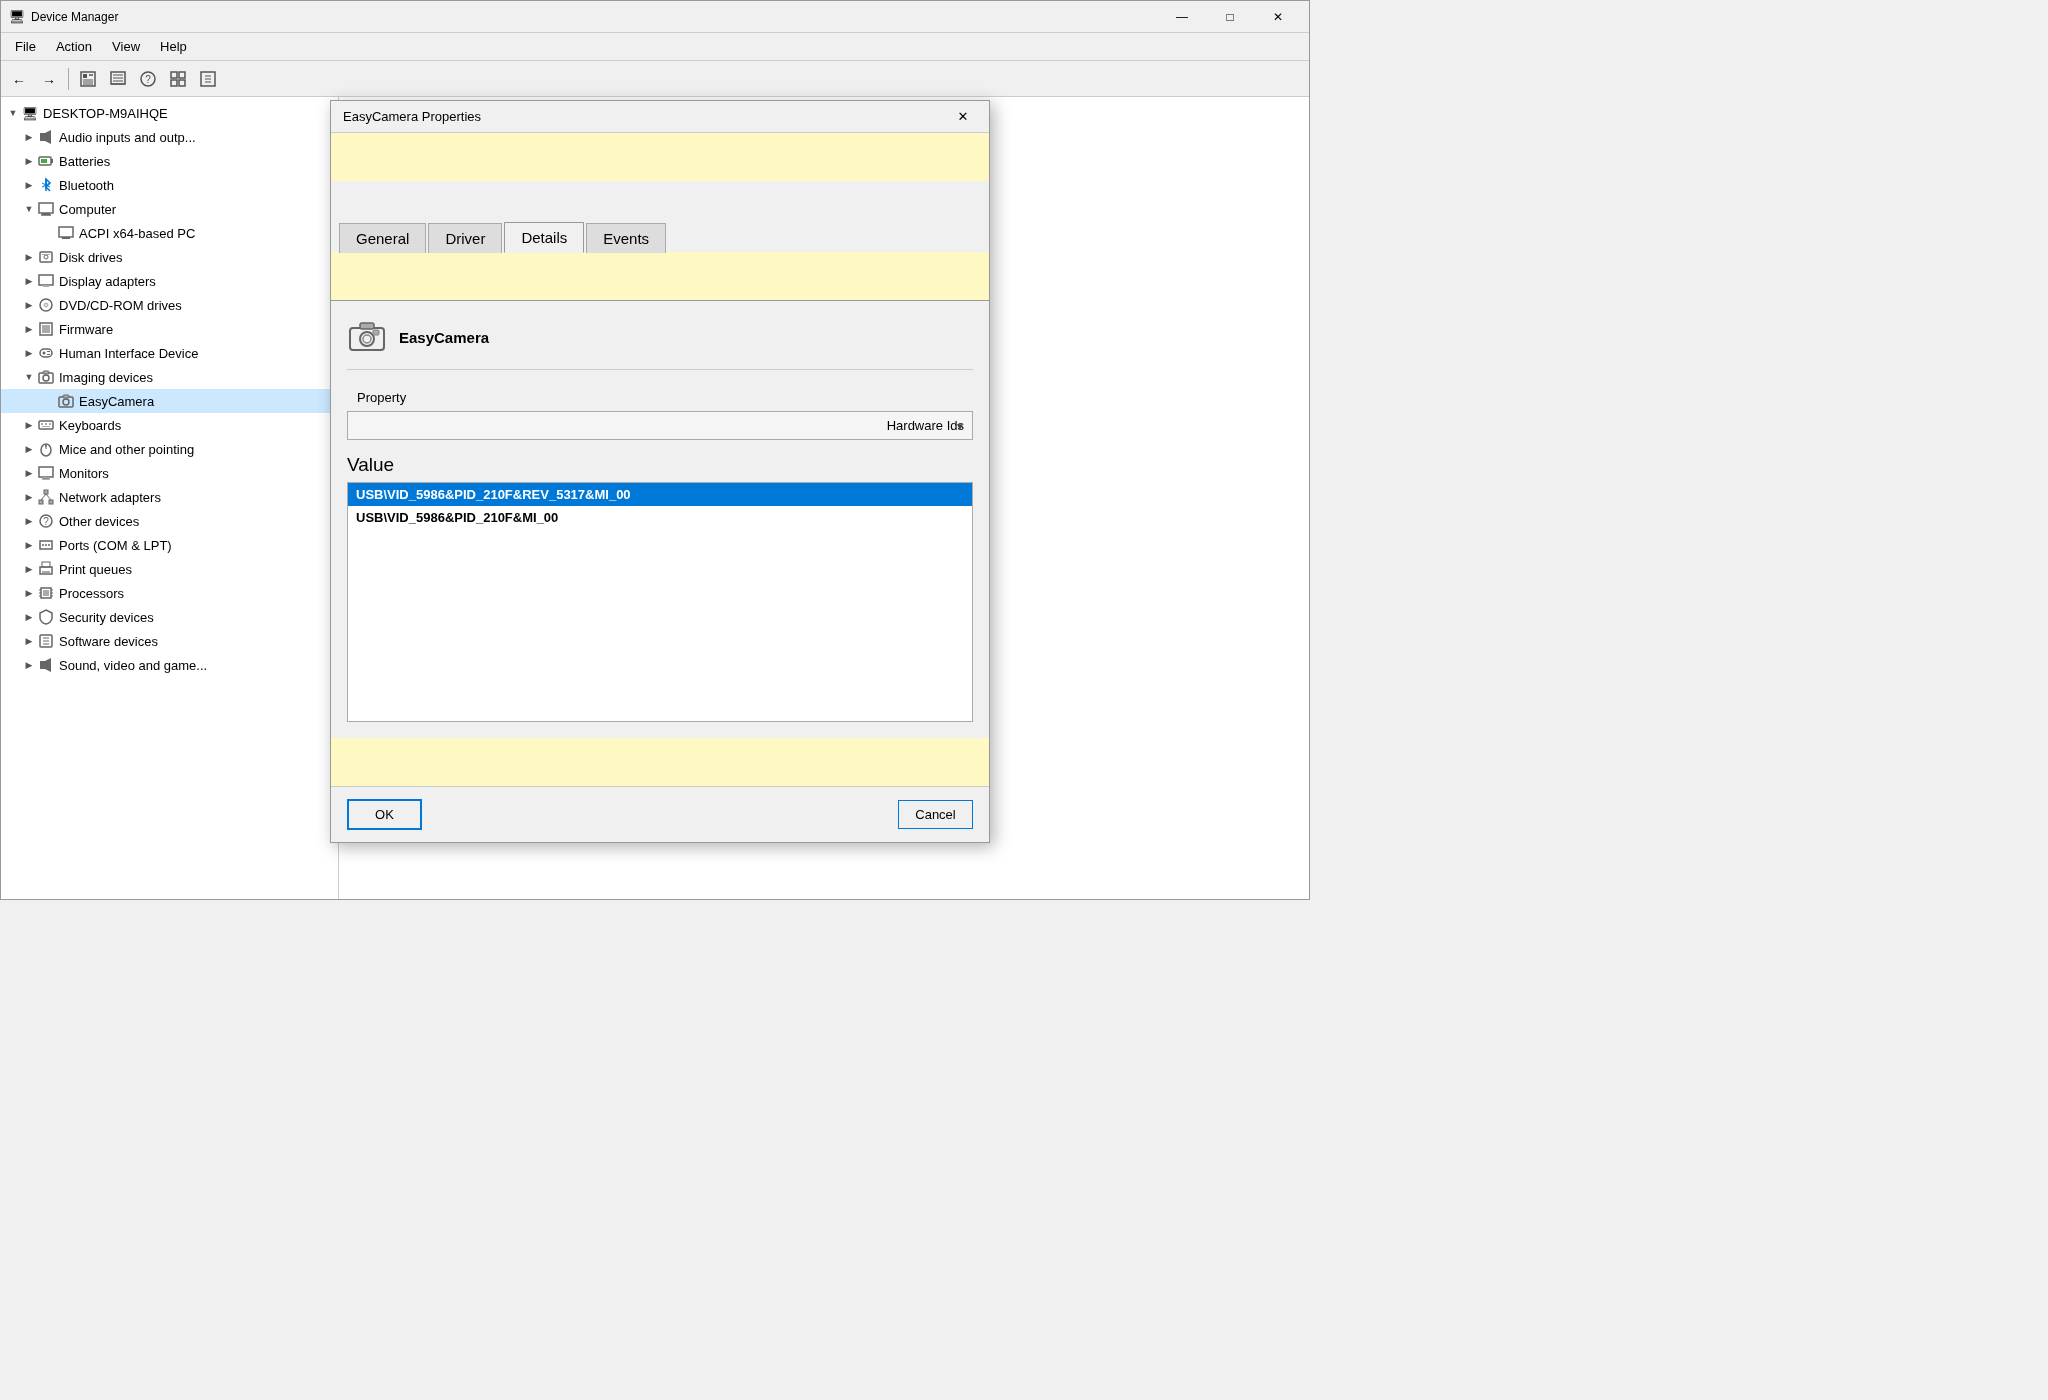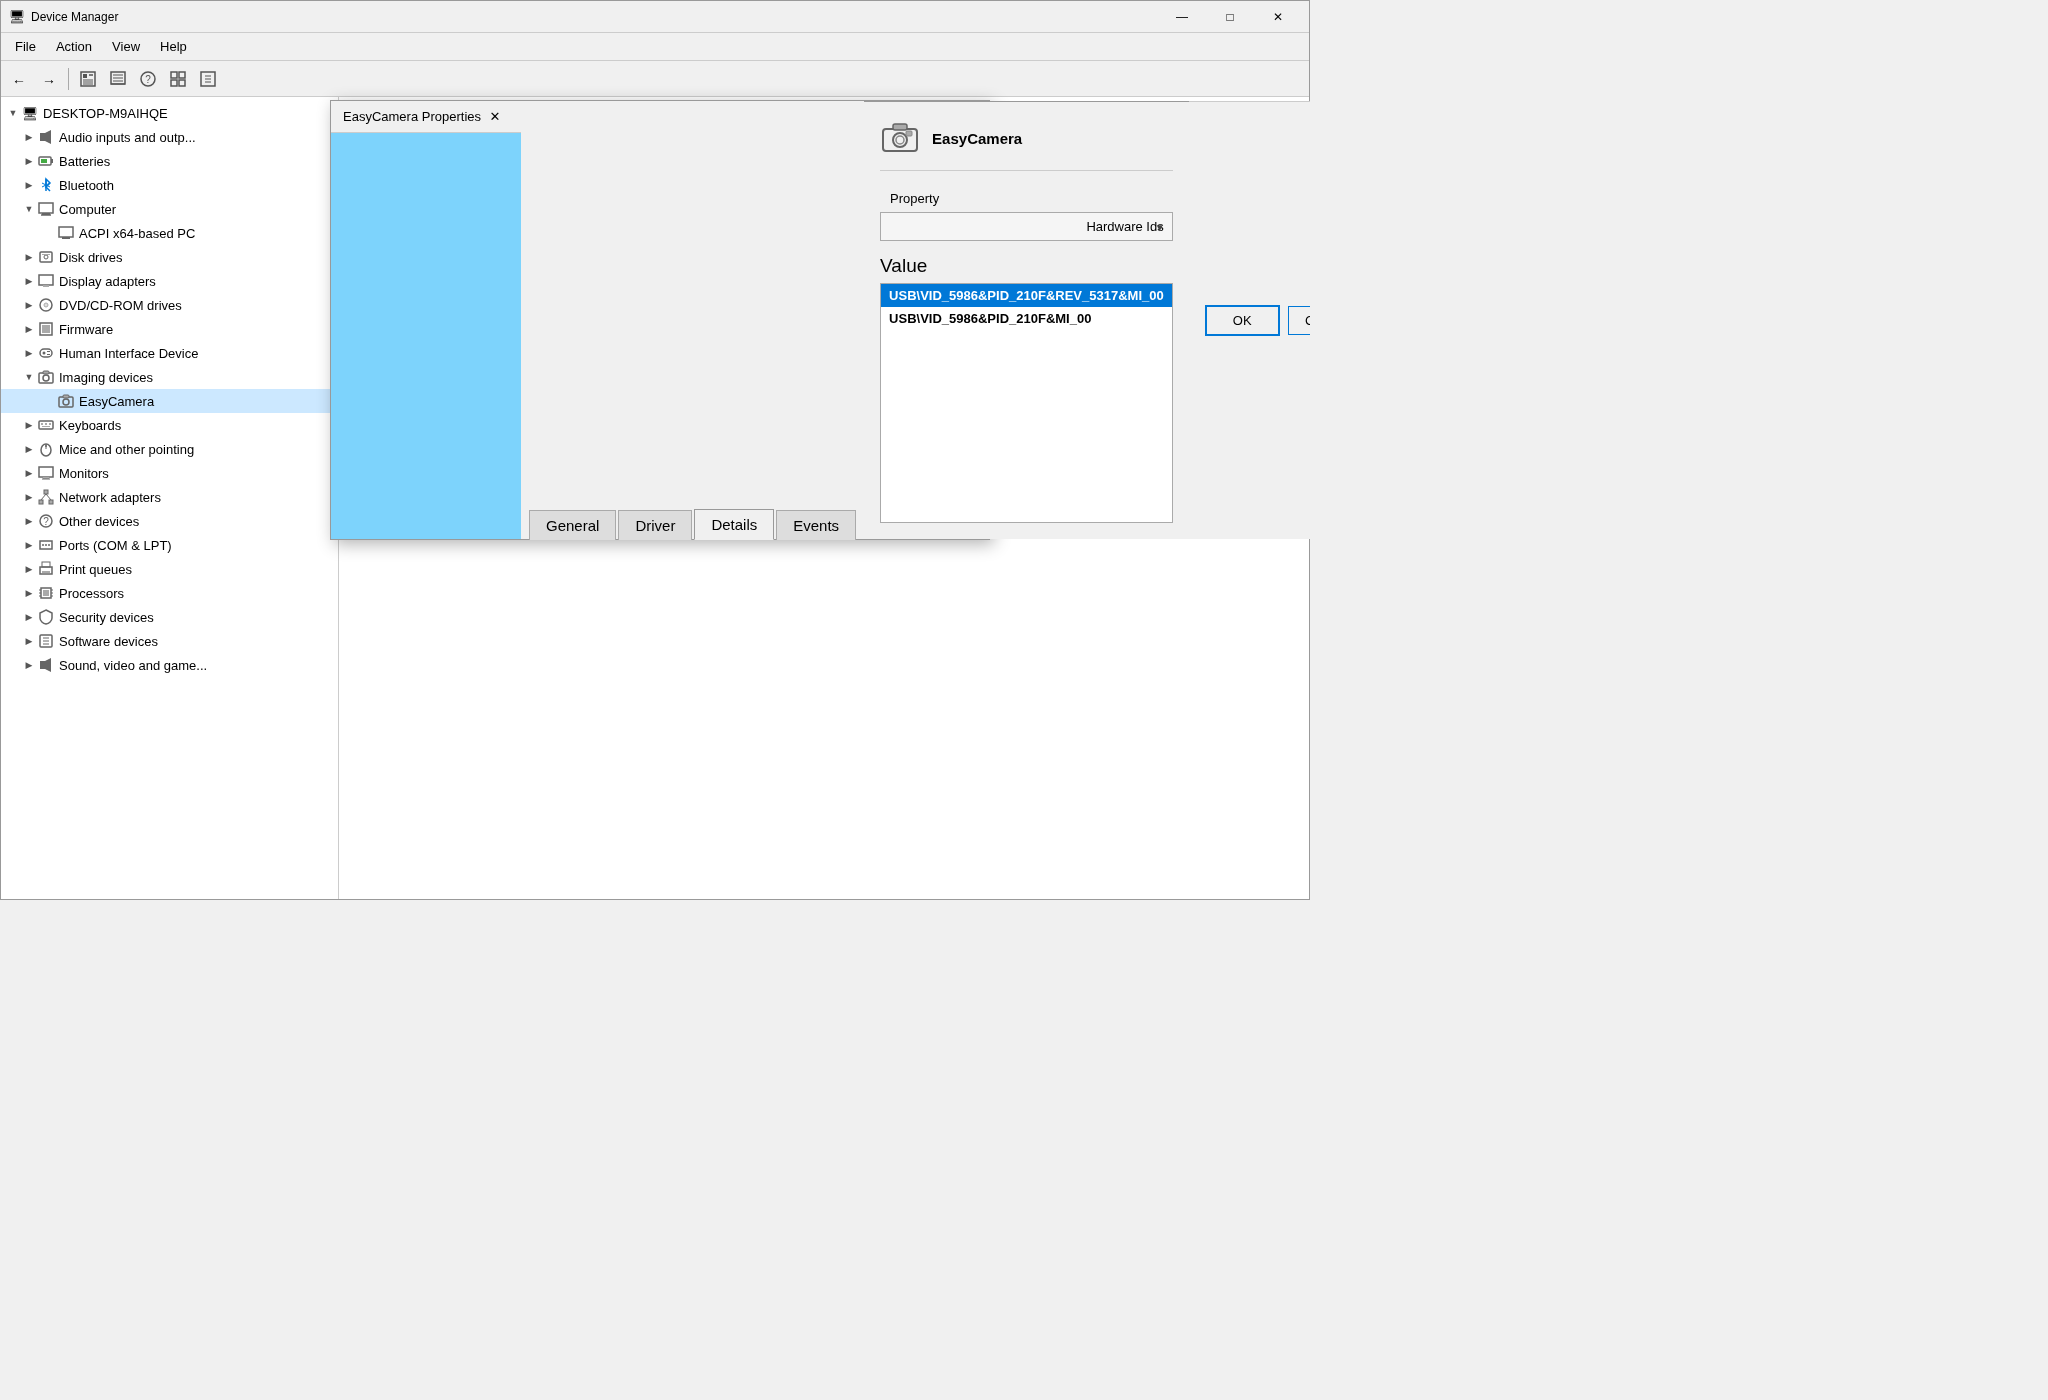--- a/index.html
+++ b/index.html
@@ -175,25 +175,27 @@
       top: 0; left: 0; right: 0; bottom: 0;
       pointer-events: none;
     }
 
     
     .dialog {
       position: absolute;
       top: 100px;
       left: 330px;
       width: 660px;
-      background: #7dd3fc;
+      background: #fef9c3;
       border: 1px solid #999;
       box-shadow: 4px 4px 16px rgba(0,0,0,0.3);
       pointer-events: all;
       display: flex;
+      flex-direction: column;
+      gap: 48px;
     }
 
     .dialog-title-bar {
       background: #f0f0f0;
       height: 32px;
       display: flex;
       align-items: center;
       padding: 0 12px;
       border-bottom: 1px solid #ccc;
       flex-shrink: 0;
@@ -330,21 +332,21 @@
       font-weight: bold;
     }
     .value-list-item.selected {
       background: #0078d7;
       color: white;
     }
 
     
     .dialog-footer {
       display: flex;
-      justify-content: flex-start;
+      justify-content: space-between;
       align-items: center;
       padding: 12px 16px;
       gap: 8px;
       background: #f0f0f0;
       border-top: 1px solid #ccc;
     }
 
     .dialog-btn {
       min-width: 75px;
       padding: 6px 12px;

